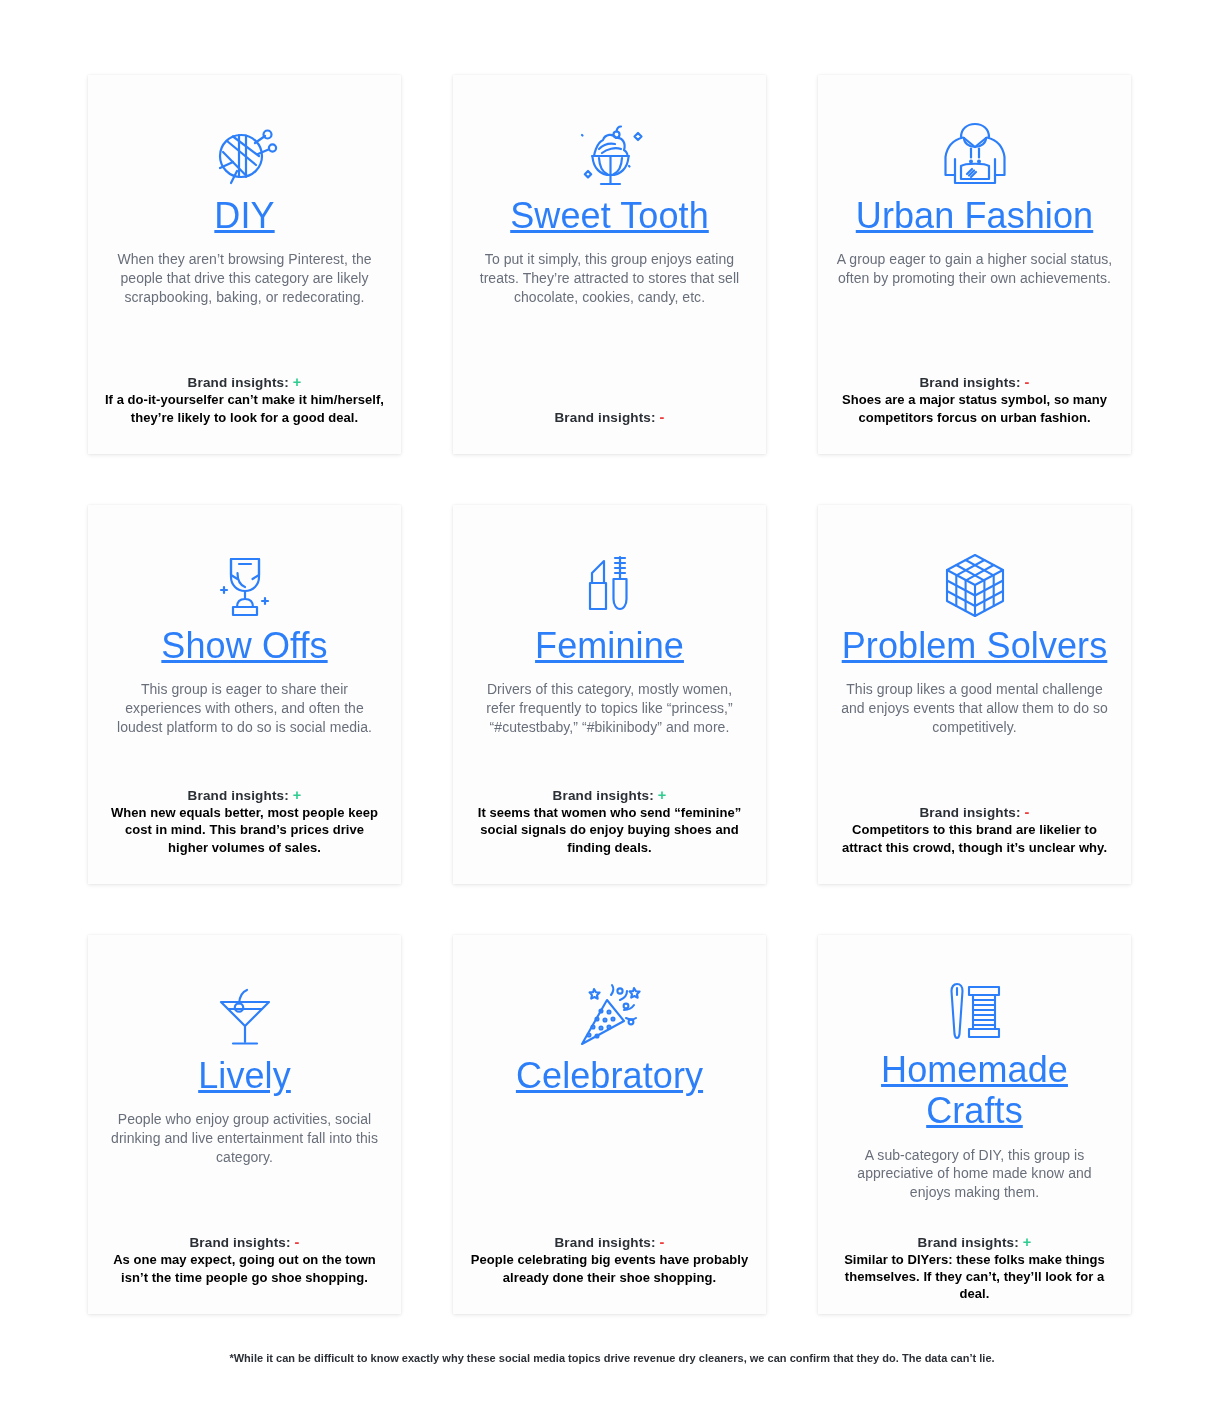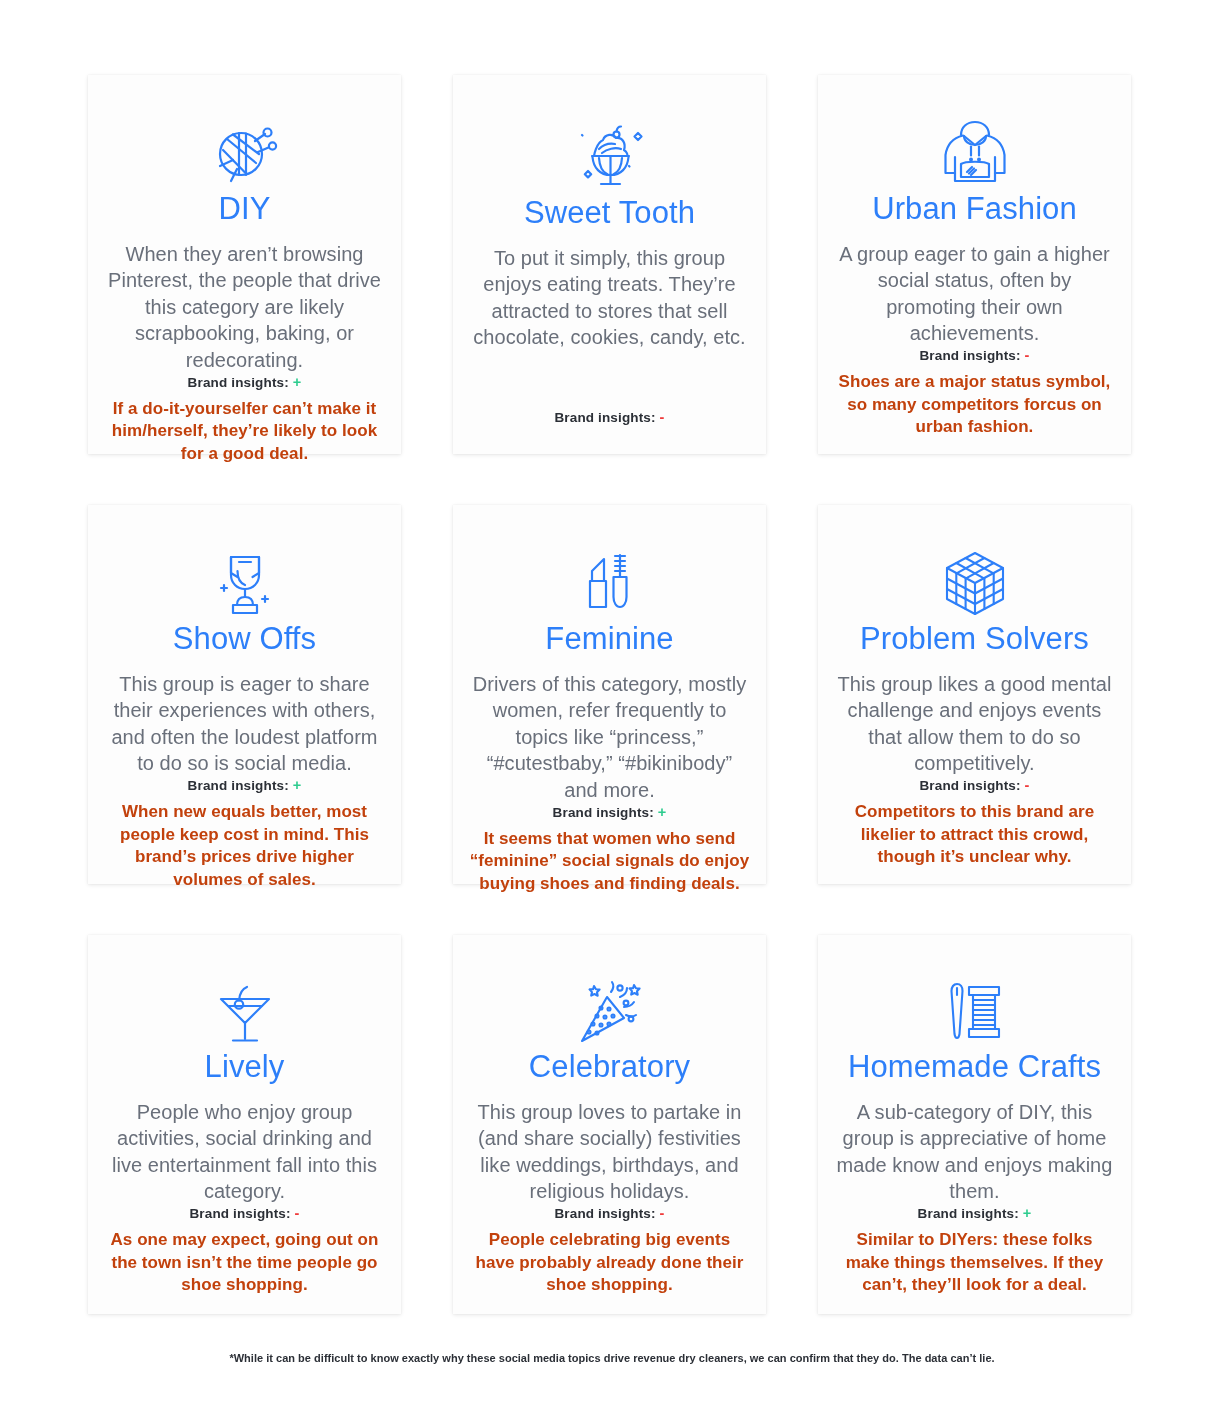--- a/index.html
+++ b/index.html
@@ -47,64 +47,66 @@
   .card-icon {
     height: 74px;
     display: flex;
     align-items: center;
     justify-content: center;
     margin-bottom: 2px;
   }
   .card-icon svg { display: block; }
 
   .card-title {
-    font-size: 31px;
+    font-size: 36px;
     font-weight: 400;
     color: #2d7ff9;
     line-height: 1.15;
     letter-spacing: 0.1px;
     margin-bottom: 14px;
+    text-decoration: underline;
   }
 
   .card-desc {
-    font-size: 20px;
+    font-size: 14px;
     font-weight: 300;
     color: #696f7a;
     line-height: 1.33;
     max-width: 278px;
     letter-spacing: 0.05px;
   }
 
   .insight-block {
     margin-top: auto;
     width: 100%;
     padding-bottom: 8px;
   }
 
   .insight-label {
     font-size: 13.5px;
     font-weight: 600;
     color: #2b2f36;
     margin-bottom: 1px;
     letter-spacing: 0.15px;
+    margin-top: 32px;
   }
   .insight-label .sign {
     font-weight: 700;
     font-size: 14.5px;
   }
   .sign.positive { color: #2ecc8f; }
   .sign.negative { color: #ef3b3b; }
 
   .insight-text {
-    font-size: 17px;
+    font-size: 13px;
     font-weight: 600;
-    color: #c2410c;
+    color: #000000;
     line-height: 1.33;
     max-width: 282px;
-    margin: 8px auto;
+    margin: 0 auto;
     letter-spacing: 0.05px;
   }
 
   .footnote {
     position: absolute;
     left: 0;
     right: 0;
     top: 1352px;
     text-align: center;
     font-size: 11px;
@@ -338,21 +340,20 @@
           <path d="M50 28 C55 28 58 26 60 23"></path>
           <path d="M52 36 C56 38 59 38 62 36"></path>
           <circle cx="46" cy="9" r="2.6"></circle>
           <circle cx="52" cy="24" r="2.4"></circle>
           <circle cx="57" cy="40" r="2.4"></circle>
           <path d="M20 7 l2 3.2 3.6 .4 -2.6 2.6 .7 3.6 -3.2 -1.8 -3.3 1.6 .8 -3.5 -2.5 -2.7 3.6 -.2 z"></path>
           <path d="M60 6 l2 3.2 3.6 .4 -2.6 2.6 .7 3.6 -3.2 -1.8 -3.3 1.6 .8 -3.5 -2.5 -2.7 3.6 -.2 z"></path>
         </svg>
       </div>
       <div class="card-title">Celebratory</div>
-      <div class="card-desc">This group loves to partake in (and share socially) festivities like weddings, birthdays, and religious holidays.</div>
       <div class="insight-block">
         <div class="insight-label">
           <span>Brand insights:</span>
           <span class="sign negative">-</span>
         </div>
         <div class="insight-text">People celebrating big events have probably already done their shoe shopping.</div>
       </div>
     </div>
 
     <div class="card row3">

